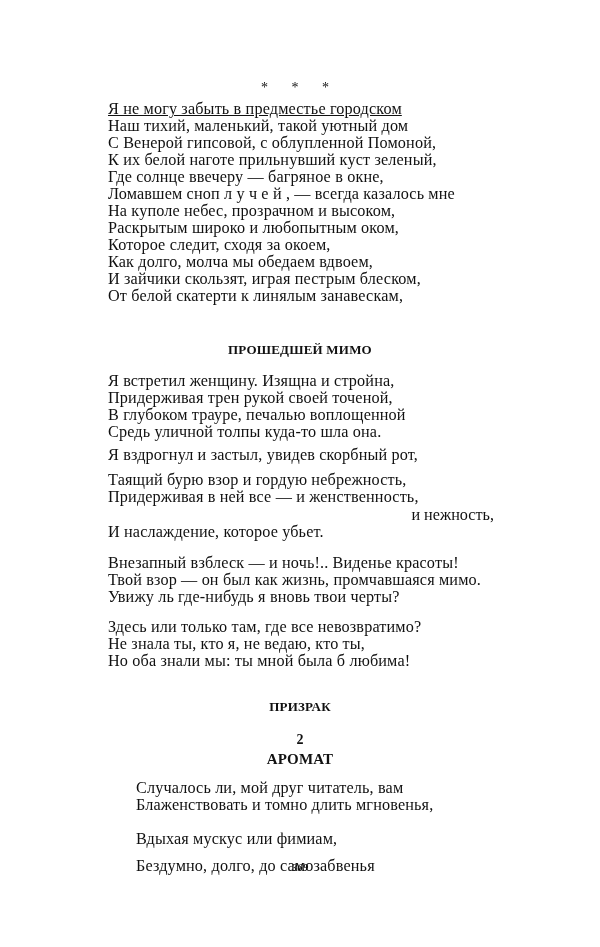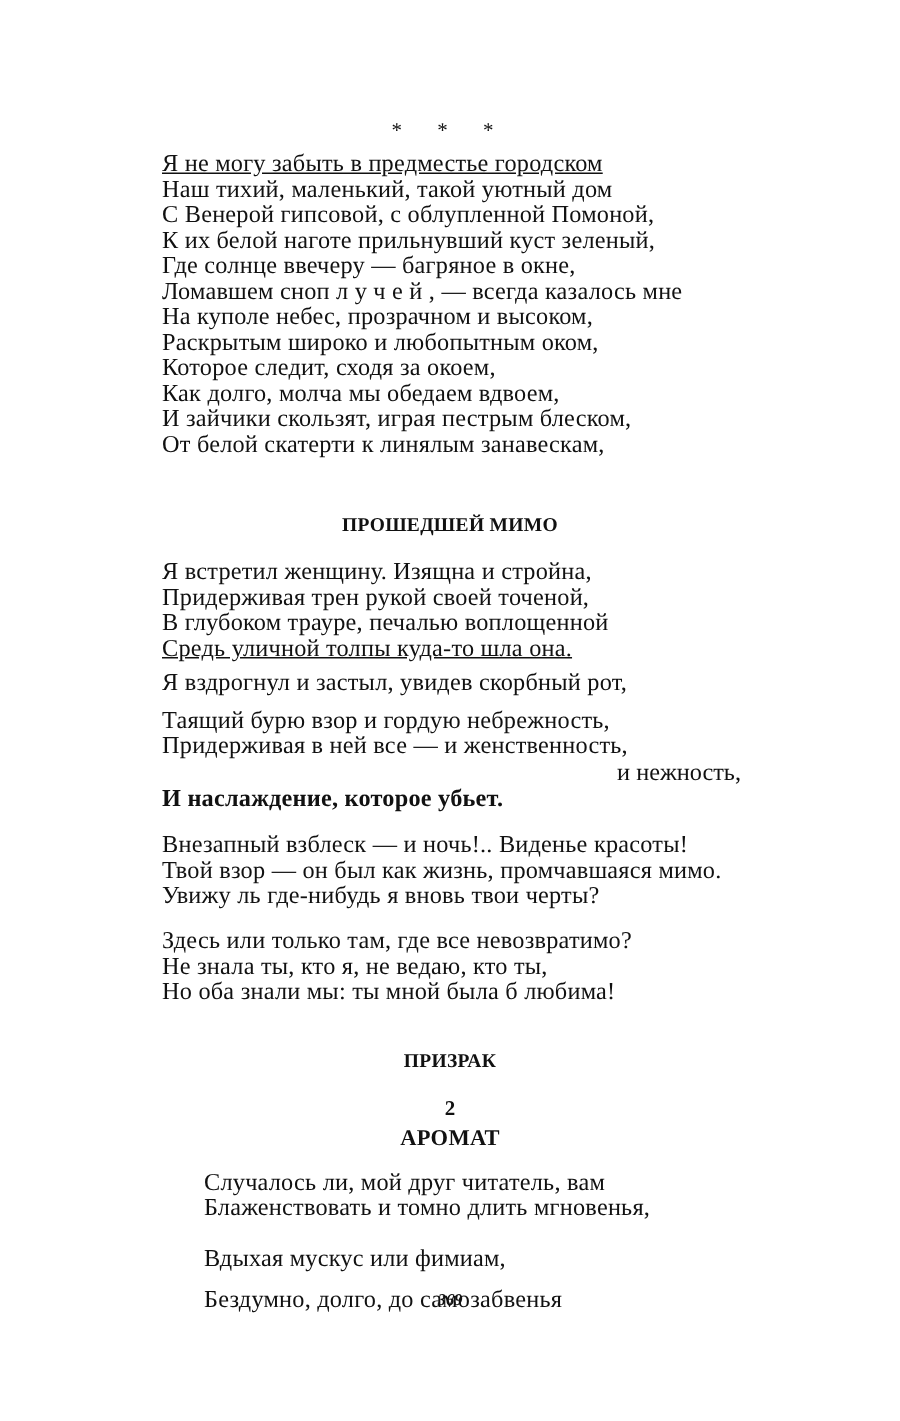--- a/index.html
+++ b/index.html
@@ -35,27 +35,27 @@
     <div class="line" style="top:271px;">И зайчики скользят, играя пестрым блеском,</div>
     <div class="line" style="top:288px;">От белой скатерти к линялым занавескам,</div>
   </div>
 
   <div>
     <div class="center title" style="top:342px;">ПРОШЕДШЕЙ МИМО</div>
 
     <div class="line" style="top:373px;">Я встретил женщину. Изящна и стройна,</div>
     <div class="line" style="top:390px;text-align:right;">Придерживая трен рукой своей точеной,</div>
     <div class="line" style="top:407px;">В глубоком трауре, печалью воплощенной</div>
-    <div class="line" style="top:424px;text-decoration:underline;">Средь уличной толпы куда-то шла она.</div>
+    <div class="line" style="top:424px;">Средь уличной толпы куда-то шла она.</div>
 
     <div class="line" style="top:447px;">Я вздрогнул и застыл, увидев скорбный рот,</div>
     <div class="line" style="top:472px;">Таящий бурю взор и гордую небрежность,</div>
     <div class="line" style="top:489px;">Придерживая в ней все — и женственность,</div>
     <div class="right" style="top:507px;">и нежность,</div>
-    <div class="line" style="top:524px;font-weight:bold;">И наслаждение, которое убьет.</div>
+    <div class="line" style="top:524px;">И наслаждение, которое убьет.</div>
 
     <div class="line" style="top:555px;">Внезапный взблеск — и ночь!.. Виденье красоты!</div>
     <div class="line" style="top:572px;">Твой взор — он был как жизнь, промчавшаяся мимо.</div>
     <div class="line" style="top:589px;">Увижу ль где-нибудь я вновь твои черты?</div>
 
     <div class="line" style="top:619px;">Здесь или только там, где все невозвратимо?</div>
     <div class="line" style="top:636px;">Не знала ты, кто я, не ведаю, кто ты,</div>
     <div class="line" style="top:653px;">Но оба знали мы: ты мной была б любима!</div>
   </div>
 

